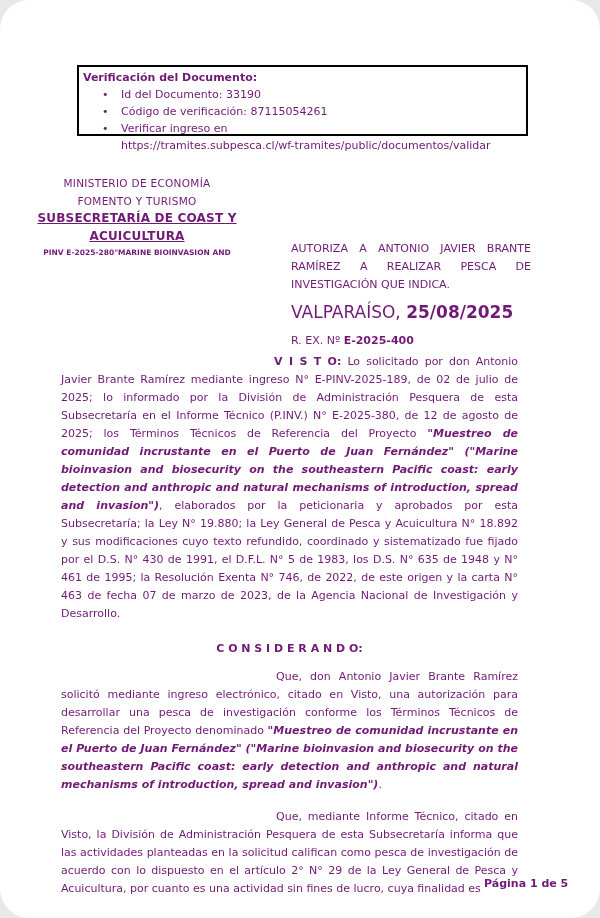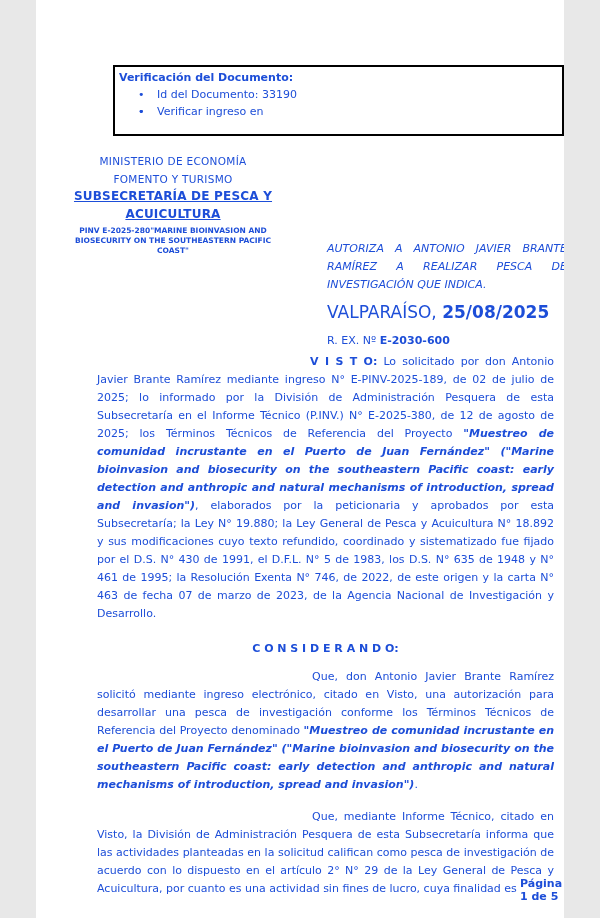--- a/index.html
+++ b/index.html
@@ -1,24 +1,25 @@
 <!DOCTYPE html>
 <html><head>
 <meta charset="utf-8">
 <style>
   html, body { margin: 0; padding: 0; background: #e8e8e8; }
   .page {
     position: relative;
-    width: 528px;
+    width: 600px;
     height: 918px;
     margin: 0 auto;
     background: #ffffff;
     font-family: "DejaVu Sans", sans-serif;
-    color: #1d4ed8;
+    color: #701a75;
     overflow: hidden;
+    border-radius: 29px;
   }
   .b { font-weight: bold; }
   .i { font-style: italic; }
 
   
   .verify-box {
     position: absolute;
     left: 77px; top: 65px;
     width: 451px; height: 71px;
     border: 2px solid #000;
@@ -32,41 +33,40 @@
   .vb-item { position: relative; padding-left: 38px; }
   .vb-item .bullet {
     position: absolute; left: 19px; top: 0;
     font-size: 11px;
   }
   .vb-url { padding-left: 38px; white-space: nowrap; }
 
   
   .letterhead {
     position: absolute;
-    left: 27px; top: 153px;
+    left: 27px; top: 175px;
     width: 220px;
     text-align: center;
   }
   .lh-ministry { font-size: 10.5px; line-height: 17.5px; letter-spacing: 0.3px; }
   .lh-subsec {
     font-size: 12px; line-height: 17.5px;
     font-weight: bold; text-decoration: underline;
     letter-spacing: 0.2px;
   }
   .lh-proj { font-size: 7.5px; line-height: 10px; font-weight: bold; }
   .lh-proj.first { margin-top: 3px; }
 
   
   .subject {
     position: absolute;
     left: 291px; top: 240px;
     width: 240px;
     font-size: 11px; line-height: 18px;
     text-align: justify;
-    font-style: italic;
   }
   .place-date {
     position: absolute;
     left: 291px; top: 302px;
     font-size: 17px;
   }
   .resolution {
     position: absolute;
     left: 291px; top: 334px;
     font-size: 11px;
@@ -105,46 +105,47 @@
 <div class="page">
 
   <div class="verify-box">
     <div class="vb-title">Verificación del Documento:</div>
     <div class="vb-item">
       <span class="bullet">•</span>
       <span>Id del Documento: 33190</span>
     </div>
     <div class="vb-item">
       <span class="bullet">•</span>
+      <span>Código de verificación: 87115054261</span>
     </div>
     <div class="vb-item">
       <span class="bullet">•</span>
       <span>Verificar ingreso en</span>
     </div>
+    <div class="vb-url">https://tramites.subpesca.cl/wf-tramites/public/documentos/validar</div>
   </div>
 
   <div class="letterhead">
     <div class="lh-ministry">MINISTERIO DE ECONOMÍA</div>
     <div class="lh-ministry">FOMENTO Y TURISMO</div>
-    <div class="lh-subsec">SUBSECRETARÍA DE PESCA Y</div>
+    <div class="lh-subsec">SUBSECRETARÍA DE COAST Y</div>
     <div class="lh-subsec">ACUICULTURA</div>
     <div class="lh-proj first">PINV E-2025-280"MARINE BIOINVASION AND</div>
-    <div class="lh-proj">BIOSECURITY ON THE SOUTHEASTERN PACIFIC COAST"</div>
   </div>
 
   <div class="subject">AUTORIZA A ANTONIO JAVIER BRANTE RAMÍREZ A REALIZAR PESCA DE INVESTIGACIÓN QUE INDICA.</div>
 
   <div class="place-date">
     <span>VALPARAÍSO,</span>
     <span class="b">25/08/2025</span>
   </div>
 
   <div class="resolution">
     <span>R. EX. Nº</span>
-    <span class="b">E-2030-600</span>
+    <span class="b">E-2025-400</span>
   </div>
 
   <div class="body-text">
     <p class="p-visto"><span class="b">V I S T O:</span><span> Lo solicitado por don Antonio Javier Brante Ramírez mediante ingreso N° E-PINV-2025-189, de 02 de julio de 2025; lo informado por la División de Administración Pesquera de esta Subsecretaría en el Informe Técnico (P.INV.) N° E-2025-380, de 12 de agosto de 2025; los Términos Técnicos de Referencia del Proyecto </span><span class="b i">"Muestreo de comunidad incrustante en el Puerto de Juan Fernández" ("Marine bioinvasion and biosecurity on the southeastern Pacific coast: early detection and anthropic and natural mechanisms of introduction, spread and invasion")</span><span>, elaborados por la peticionaria y aprobados por esta Subsecretaría; la Ley N° 19.880; la Ley General de Pesca y Acuicultura N° 18.892 y sus modificaciones cuyo texto refundido, coordinado y sistematizado fue fijado por el D.S. N° 430 de 1991, el D.F.L. N° 5 de 1983, los D.S. N° 635 de 1948 y N° 461 de 1995; la Resolución Exenta N° 746, de 2022, de este origen y la carta N° 463 de fecha 07 de marzo de 2023, de la Agencia Nacional de Investigación y Desarrollo.</span></p>
     <p class="p-heading">C O N S I D E R A N D O:</p>
     <p class="p-que"><span>Que, don Antonio Javier Brante Ramírez solicitó mediante ingreso electrónico, citado en Visto, una autorización para desarrollar una pesca de investigación conforme los Términos Técnicos de Referencia del Proyecto denominado </span><span class="b i">"Muestreo de comunidad incrustante en el Puerto de Juan Fernández" ("Marine bioinvasion and biosecurity on the southeastern Pacific coast: early detection and anthropic and natural mechanisms of introduction, spread and invasion")</span><span>.</span></p>
     <p class="p-que p2"><span>Que, mediante Informe Técnico, citado en Visto, la División de Administración Pesquera de esta Subsecretaría informa que las actividades planteadas en la solicitud califican como pesca de investigación de acuerdo con lo dispuesto en el artículo 2° N° 29 de la Ley General de Pesca y Acuicultura, por cuanto es una actividad sin fines de lucro, cuya finalidad es</span></p>
   </div>
 
   <div class="footer">Página 1 de 5</div>

